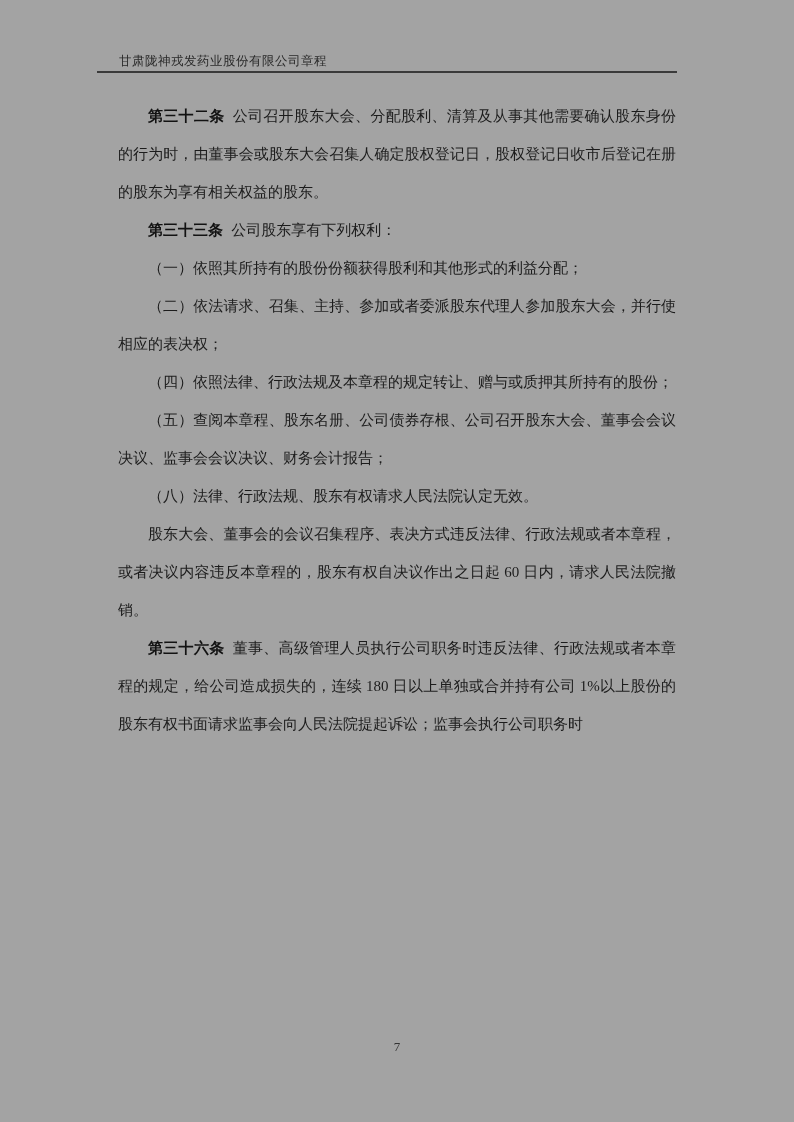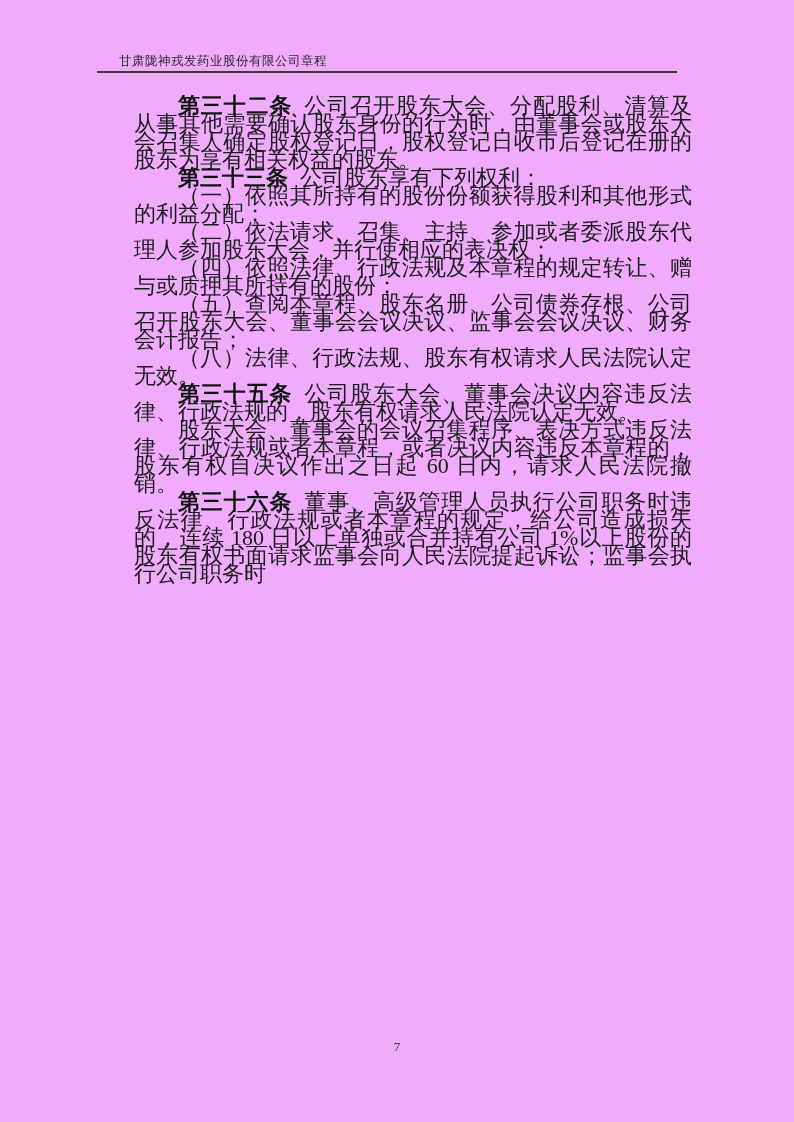--- a/index.html
+++ b/index.html
@@ -4,21 +4,21 @@
 <style>
   html, body {
     margin: 0;
     padding: 0;
     background: #ffffff;
   }
   .page {
     position: relative;
     width: 794px;
     height: 1122px;
-    background: #f0abfc;
+    background: #a3a3a3;
     overflow: hidden;
     font-family: "Liberation Serif", "DejaVu Serif", serif;
     color: #1c1c1c;
   }
   .page-header-text {
     position: absolute;
     top: 52px;
     left: 119px;
     font-size: 12.5px;
     line-height: 18px;
@@ -30,24 +30,24 @@
     position: absolute;
     top: 71px;
     left: 97px;
     width: 580px;
     height: 2px;
     background: #3a3a3a;
   }
   .doc-body {
     position: absolute;
     top: 97px;
-    left: 134px;
+    left: 118px;
     width: 558px;
-    font-size: 22px;
-    line-height: 18px;
+    font-size: 15px;
+    line-height: 38px;
     text-align: justify;
     text-justify: inter-ideograph;
     color: #1c1c1c;
   }
   .doc-body p {
     margin: 0;
     padding: 0;
     text-indent: 2em;
   }
   .article-num {
@@ -87,21 +87,20 @@
 
   <p><span>（四）依照法律、行政法规及本章程的规定转让、赠与或质押其所持有的股份；</span></p>
 
   <p><span>（五）查阅本章程、股东名册、公司债券存根、公司召开股东大会、董事会会议决议、监事会会议决议、财务会计报告；</span></p>
 
 
 
   <p><span>（八）法律、行政法规、股东有权请求人民法院认定无效。</span></p>
 
 
-  <p><b class="article-num">第三十五条</b><span>公司股东大会、董事会决议内容违反法律、行政法规的，股东有权请求人民法院认定无效。</span></p>
 
   <p><span>股东大会、董事会的会议召集程序、表决方式违反法律、行政法规或者本章程，或者决议内容违反本章程的，股东有权自决议作出之日起 60 日内，请求人民法院撤销。</span></p>
 
   <p><b class="article-num">第三十六条</b><span>董事、高级管理人员执行公司职务时违反法律、行政法规或者本章程的规定，给公司造成损失的，连续 180 日以上单独或合并持有公司 1%以上股份的股东有权书面请求监事会向人民法院提起诉讼；监事会执行公司职务时</span></p>
 </div>
 
   <div class="page-footer">
     <span>7</span>
   </div>
 

